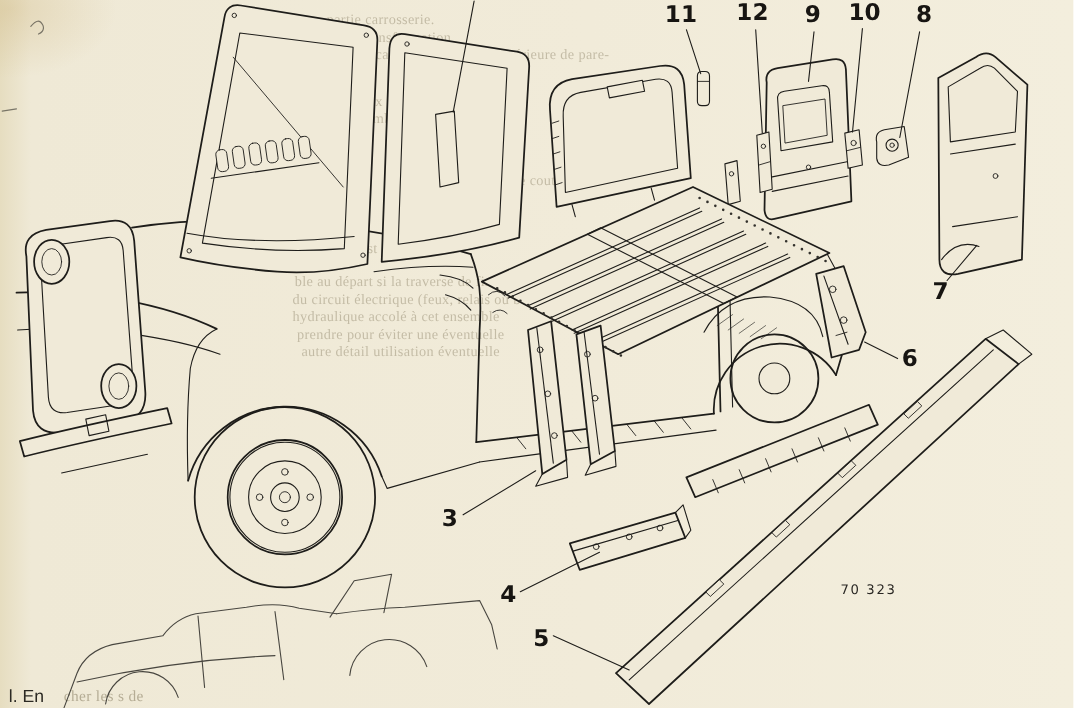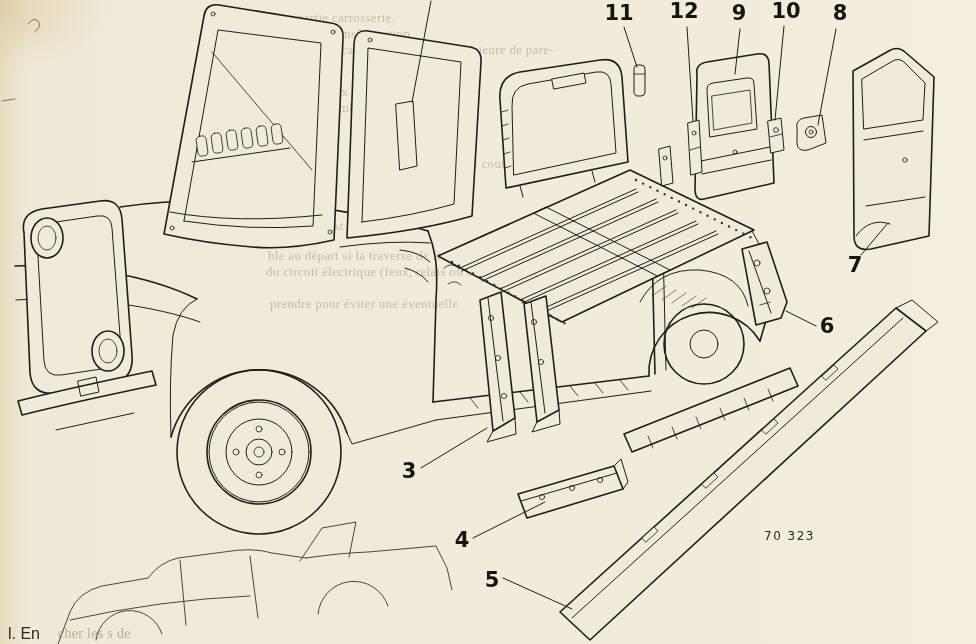--- a/index.html
+++ b/index.html
@@ -38,21 +38,23 @@
   <div class="ghost" style="left:297px;top:10px">partie carrosserie.</div>
   <div class="ghost" style="left:297px;top:26px">Cette transformation</div>
   <div class="ghost" style="left:286px;top:42px">les modifications de la partie supérieure de pare-</div>
   <div class="ghost" style="left:286px;top:58px">brise.</div>
   <div class="ghost" style="left:299px;top:84px">mais aux travaux il existe un</div>
   <div class="ghost" style="left:308px;top:100px">l'ensemble de la caisse du fait</div>
   <div class="ghost" style="left:468px;top:156px">le coutant de</div>
   <div class="ghost" style="left:328px;top:218px">est supportable.</div>
   <div class="ghost" style="left:268px;top:248px">ble au départ si la traverse de fixation</div>
   <div class="ghost" style="left:266px;top:264px">du circuit électrique (feux, relais ou b</div>
+  <div class="ghost" style="left:266px;top:280px">hydraulique accolé à cet ensemble</div>
   <div class="ghost" style="left:270px;top:296px">prendre pour éviter une éventuelle</div>
+  <div class="ghost" style="left:274px;top:312px">autre détail utilisation éventuelle</div>
   <div class="ghost dark" style="left:58px;top:626px">cher        les        s         de</div>
 
   <svg class="fig-svg" width="976" height="644" viewBox="0 0 976 644" role="img">
     <defs>
       <pattern id="ph" patternUnits="userSpaceOnUse" width="5" height="5" patternTransform="rotate(45)">
         <line x1="0" y1="0" x2="0" y2="5" stroke="#45423a" stroke-width="1"></line>
       </pattern>
       <pattern id="phd" patternUnits="userSpaceOnUse" width="3.4" height="3.4" patternTransform="rotate(38)">
         <line x1="0" y1="0" x2="0" y2="3.4" stroke="#2b2a26" stroke-width="1.2"></line>
       </pattern>

